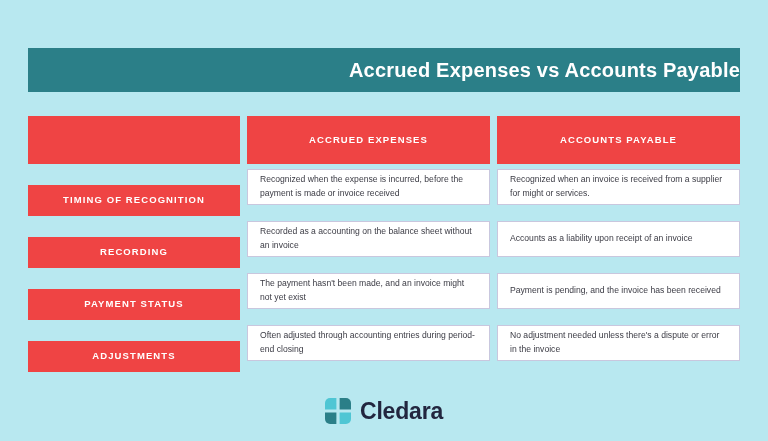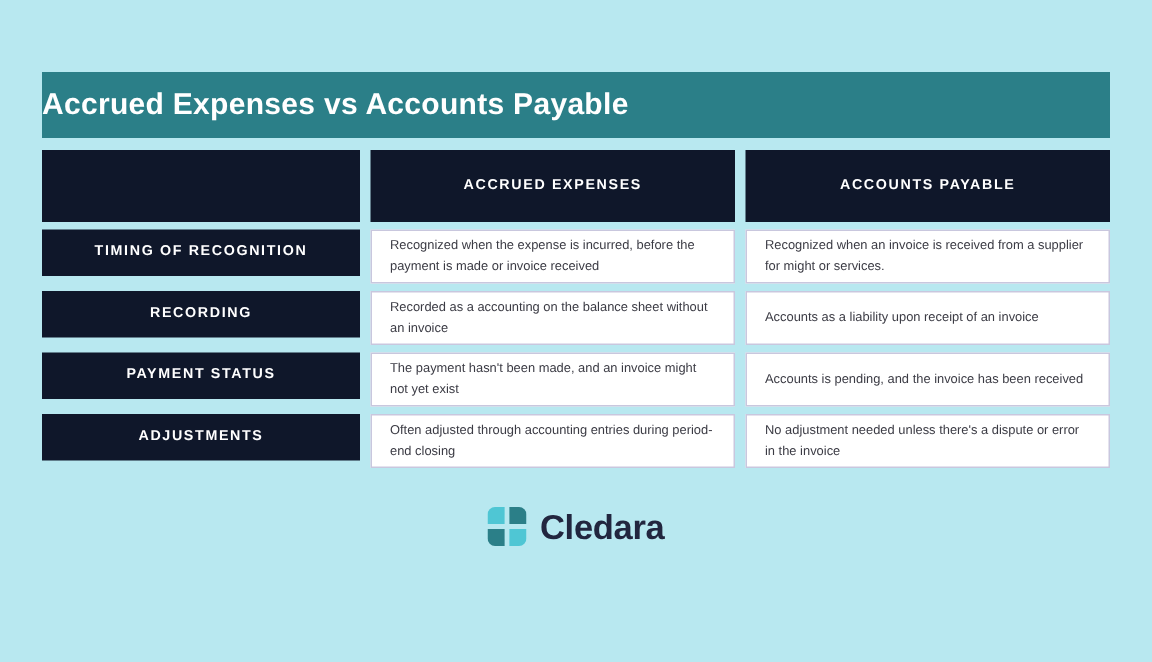--- a/index.html
+++ b/index.html
@@ -25,21 +25,21 @@
   }
 
   
   .title-banner {
     width: 712px;
     height: 44px;
     margin-top: 48px;
     background: #2b7f88;
     display: flex;
     align-items: center;
-    justify-content: flex-start;
+    justify-content: flex-end;
   }
   .title-banner .title-text {
     color: #ffffff;
     font-size: 20px;
     font-weight: bold;
     letter-spacing: 0.2px;
     text-align: center;
   }
 
   
@@ -60,26 +60,27 @@
     width: 212px;
     flex: 0 0 212px;
   }
   .col-body {
     flex: 1 1 0;
     min-width: 0;
   }
 
   
   .cell-teal {
-    background: #0f172a;
+    background: #ef4444;
     display: flex;
     align-items: center;
     justify-content: center;
     box-sizing: border-box;
     padding: 4px 8px;
+    margin-top: 16px;
   }
   .cell-teal .cell-teal-text {
     color: #ffffff;
     font-size: 9.5px;
     font-weight: bold;
     letter-spacing: 1.1px;
     text-align: center;
     line-height: 1.3;
   }
 
@@ -201,21 +202,21 @@
           <span class="cell-teal-text">PAYMENT STATUS</span>
         </div>
       </div>
       <div class="col-body">
         <div class="cell-white">
           <span class="cell-body-text">The payment hasn't been made, and an invoice might not yet exist</span>
         </div>
       </div>
       <div class="col-body">
         <div class="cell-white">
-          <span class="cell-body-text">Accounts is pending, and the invoice has been received</span>
+          <span class="cell-body-text">Payment is pending, and the invoice has been received</span>
         </div>
       </div>
     </div>
 
     <div class="row row-data">
       <div class="col-label">
         <div class="cell-teal">
           <span class="cell-teal-text">ADJUSTMENTS</span>
         </div>
       </div>

